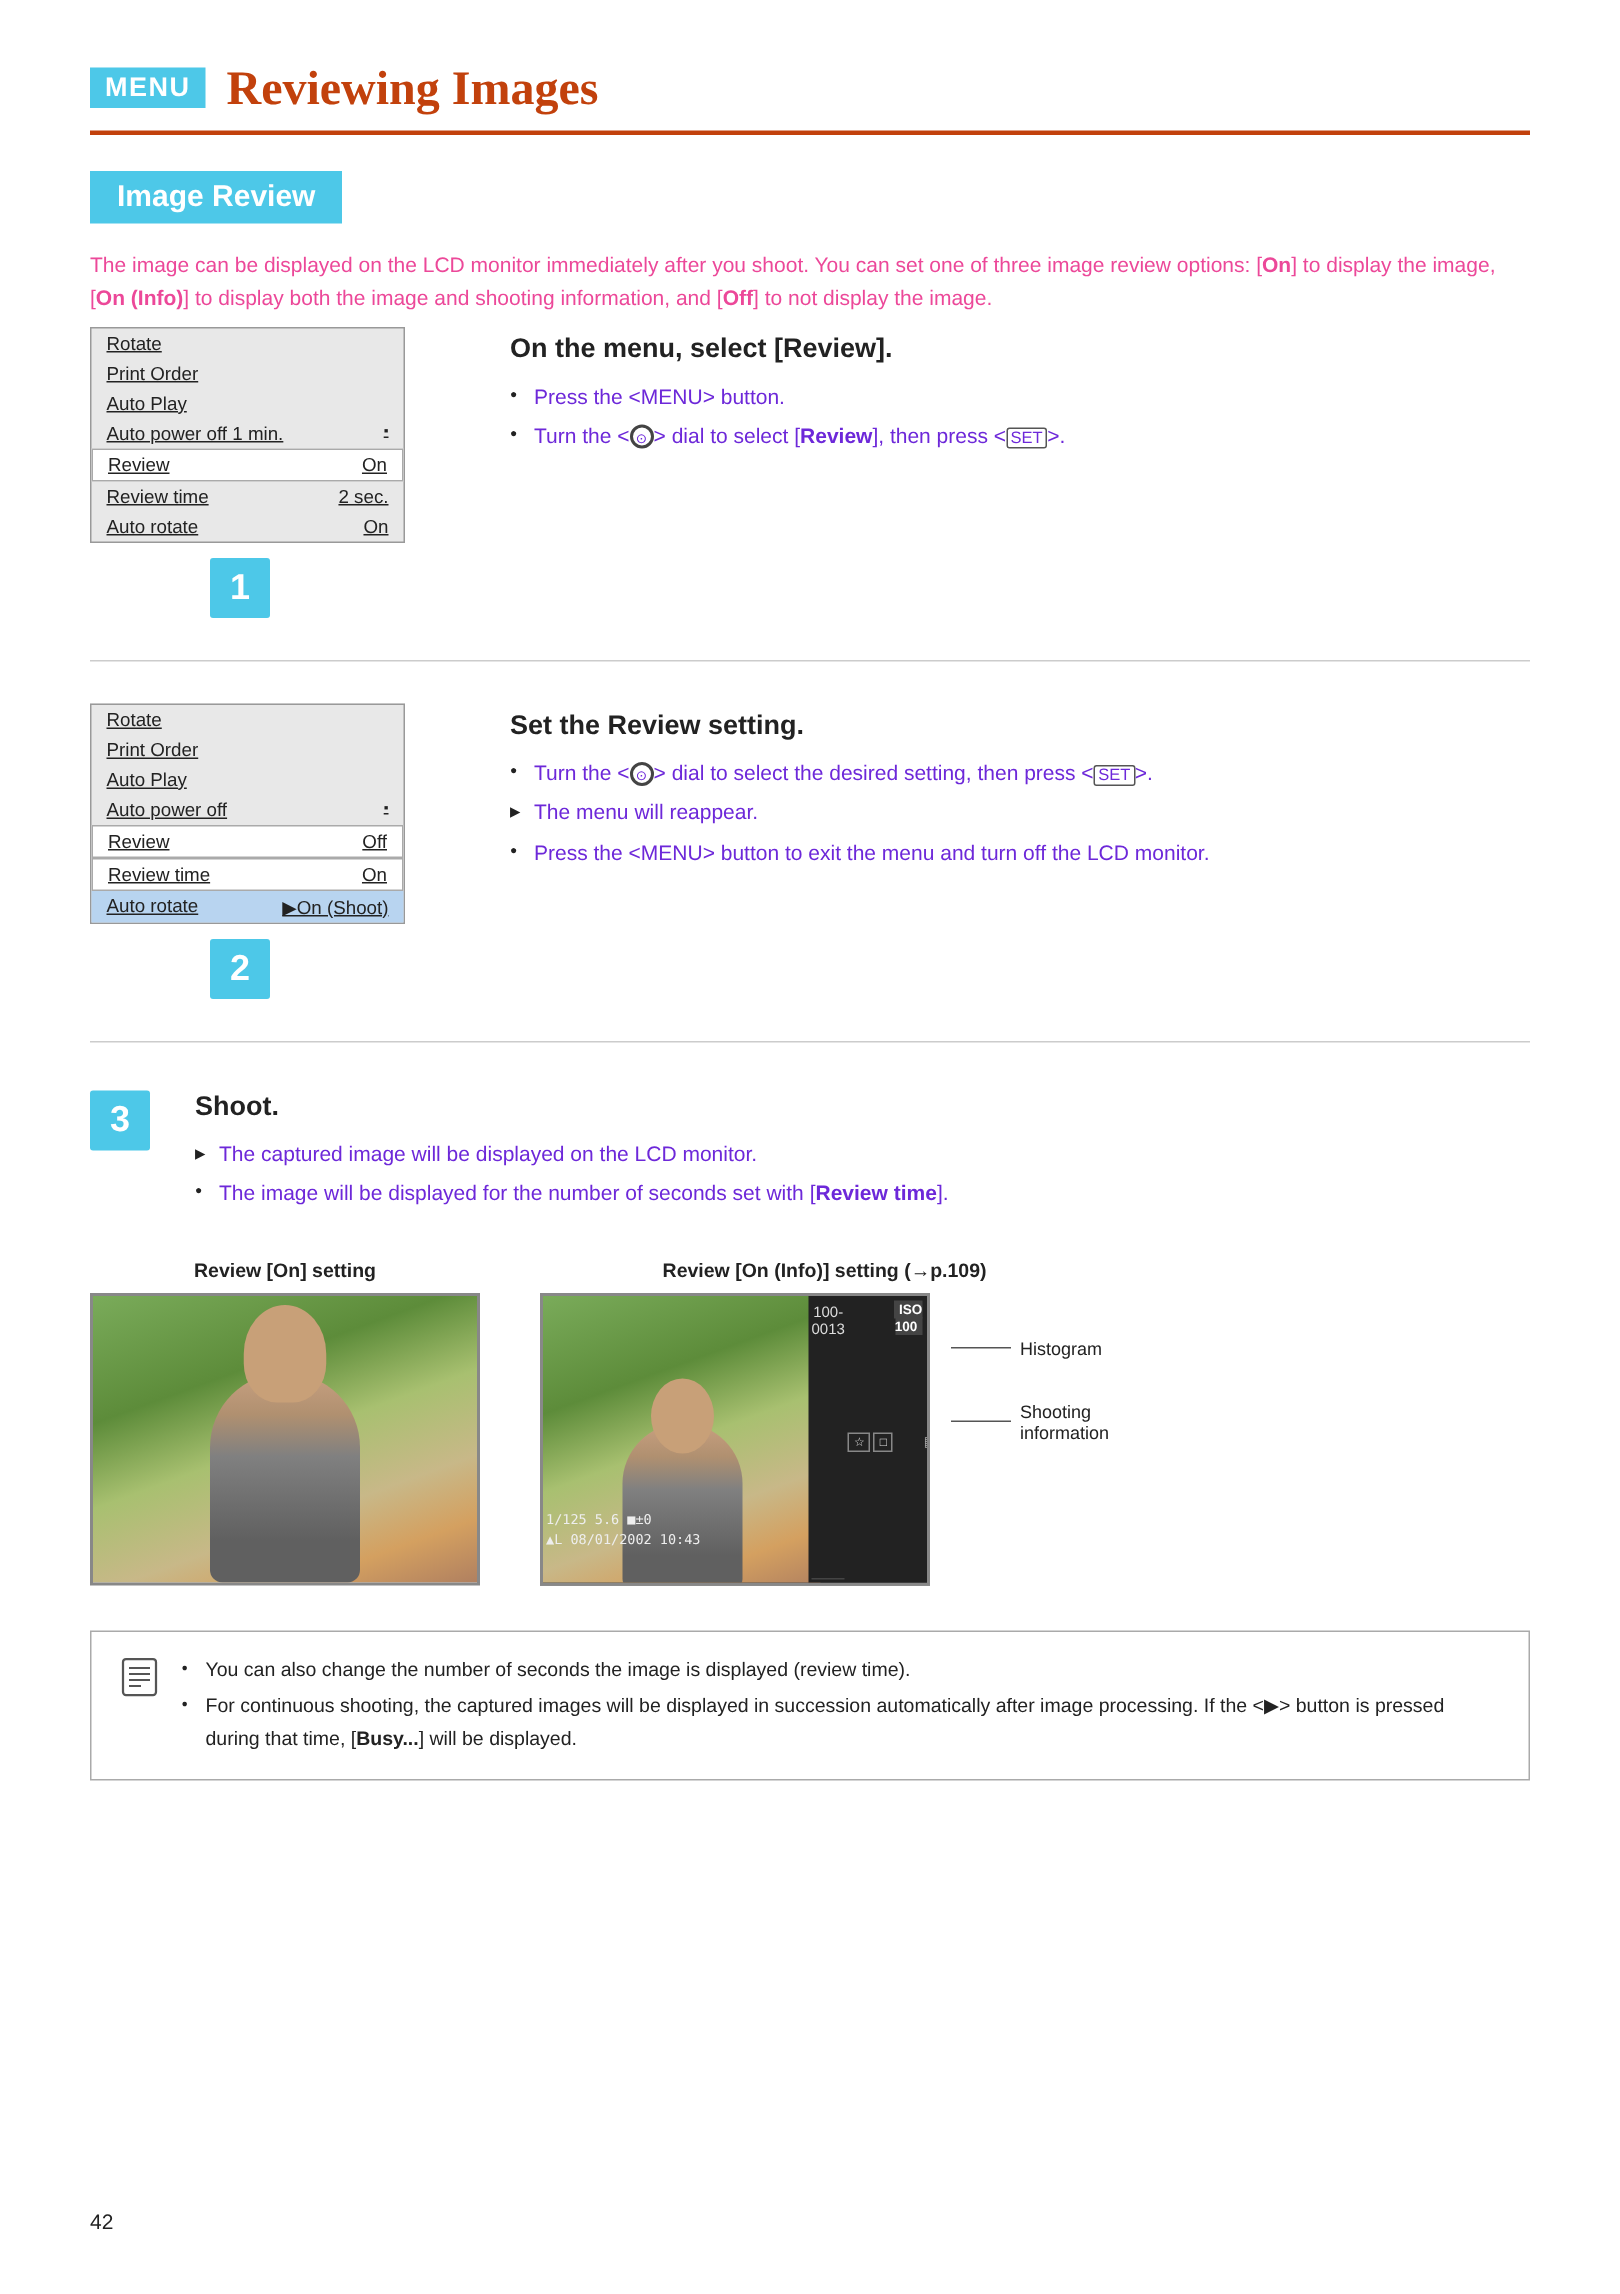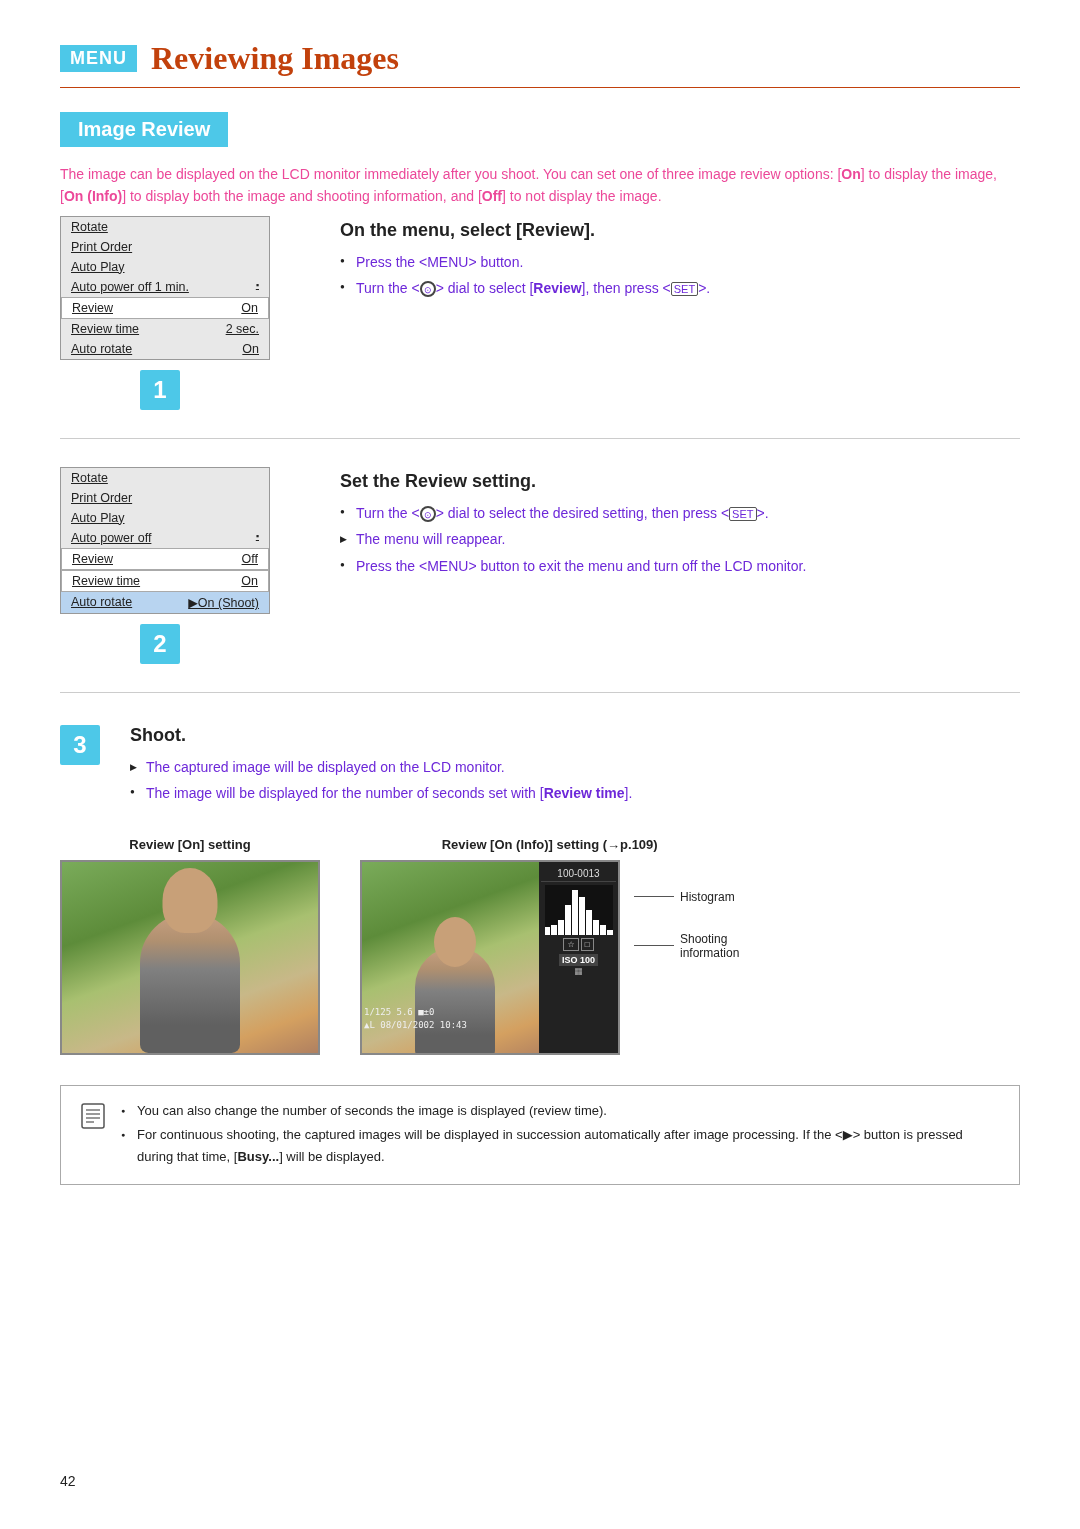--- a/index.html
+++ b/index.html
@@ -10,21 +10,21 @@
       color: #222;
       width: 1080px;
       min-height: 1529px;
       padding: 40px 60px 60px 60px;
     }
 
     
     .page-title-row {
       display: flex;
       align-items: center;
-      border-bottom: 1px solid #c2410c;
+      border-bottom: 3px solid #c2410c;
       padding-bottom: 10px;
       margin-bottom: 24px;
     }
     .menu-badge {
       background: #4dc8e8;
       color: #fff;
       font-weight: bold;
       font-size: 18px;
       padding: 3px 10px;
       margin-right: 14px;
@@ -232,21 +232,21 @@
     .photo-info-sidebar {
       position: absolute;
       right: 0;
       top: 0;
       width: 79px;
       height: 195px;
       background: #222;
       color: #fff;
       font-size: 10px;
       display: flex;
-      flex-direction: column;
+      flex-direction: row;
       padding: 4px 2px;
       gap: 1px;
     }
     .info-number-bar {
       color: #ddd;
       font-size: 10px;
       text-align: center;
       padding: 2px 0;
       border-bottom: 1px solid #444;
       margin-bottom: 2px;

